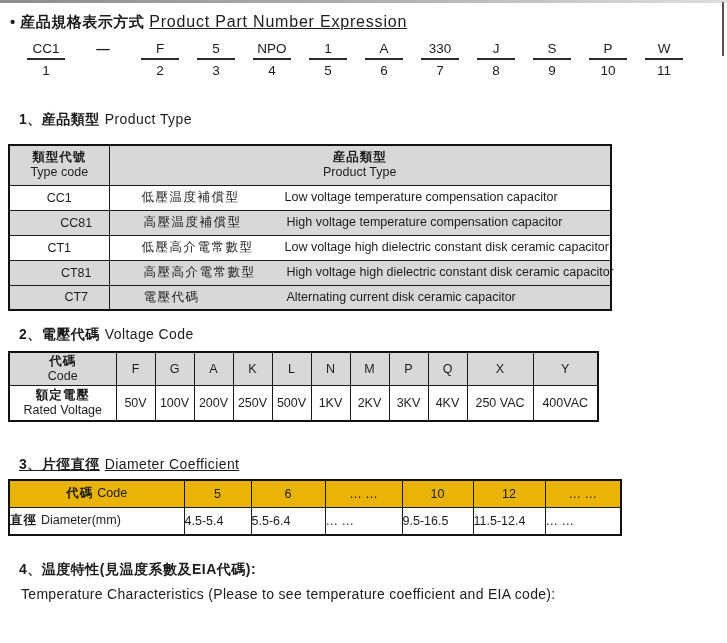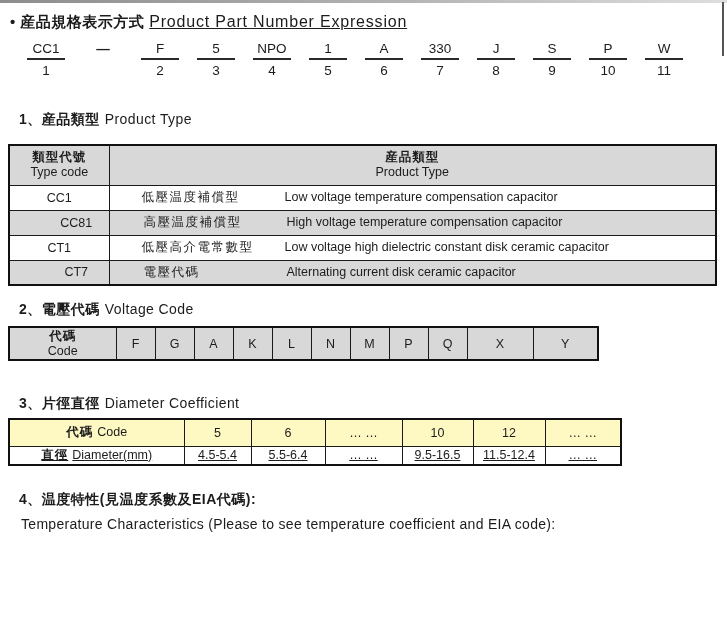--- a/index.html
+++ b/index.html
@@ -30,48 +30,48 @@
   .pn-num { font-size:13.5px; margin-top:3px; }
   .pn-dash { width:40px; margin-right:18px; text-align:center; font-size:13.5px;
              line-height:15px; font-weight:bold; }
 
   
   .sec-heading { margin-left:19px; font-size:14px; white-space:nowrap; }
   .sec-heading .zh { font-weight:bold; letter-spacing:0.5px; }
   .sec-heading .en { margin-left:5px; letter-spacing:0.4px; }
   .s1 { margin-top:33px; }
   .s2 { margin-top:15px; }
-  .s3 { margin-top:34px; }
+  .s3 { margin-top:34px;text-decoration:underline; }
   .s4 { margin-top:25px; }
   .s4-en { margin:7px 0 0 21px; font-size:14px; letter-spacing:0.3px; }
 
   
   table { border-collapse:collapse; table-layout:fixed; }
   th,td { border:1px solid #1a1a1a; font-weight:normal; vertical-align:middle; }
   .h-zh { font-weight:bold; font-size:12.5px; line-height:15px; letter-spacing:1px; }
   .h-en { font-size:12.5px; line-height:15px; }
 
   
-  .t1 { width:709px; margin:15px 0 0 8px; border:2px solid #111; }
+  .t1 { width:604px; margin:15px 0 0 8px; border:2px solid #111; }
   .t1 th { background:#d8d8d8; height:40px; text-align:center; }
   .t1 td { height:25px; font-size:12.5px; }
   .t1 .code { width:100px; text-align:center; }
   .t1 .desc { padding-left:32px; white-space:nowrap; }
   .t1 .desc .zh { font-weight:normal; display:inline-block; width:143px; letter-spacing:1.5px; }
   .t1 tr.gray td { background:#d8d8d8;padding-left:34px; }
 
   
   .t2 { width:587px; margin:7px 0 0 8px; border:2px solid #111; }
   .t2 th { background:#d8d8d8; height:33px; text-align:center; font-size:12.5px; }
   .t2 td { height:36px; text-align:center; font-size:12.5px; }
 
   
   .t3 { width:612px; margin:5px 0 0 8px; border:2px solid #111; }
-  .t3 th { background:#fef9c3; height:27px; text-align:center; font-size:12.5px; }
-  .t3 td { height:18px; text-align:center; font-size:12.5px;text-decoration:underline; }
+  .t3 th { background:#eab308; height:27px; text-align:center; font-size:12.5px; }
+  .t3 td { height:28px; text-align:left; font-size:12.5px; }
   .lbl .zh { font-weight:bold; letter-spacing:1px; }
   .lbl .en { margin-left:4px; }
 </style>
 </head>
 <body>
 
 <div class="scan-top"></div>
 <div class="scan-right"></div>
 
 <div class="title">
@@ -150,20 +150,24 @@
     <td class="code">CC1</td>
     <td class="desc"><span class="zh">低壓温度補償型</span><span class="en">Low voltage temperature compensation capacitor</span></td>
   </tr>
   <tr class="gray">
     <td class="code">CC81</td>
     <td class="desc"><span class="zh">高壓温度補償型</span><span class="en">High voltage temperature compensation capacitor</span></td>
   </tr>
   <tr>
     <td class="code">CT1</td>
     <td class="desc"><span class="zh">低壓高介電常數型</span><span class="en">Low voltage high dielectric constant disk ceramic capacitor</span></td>
+  </tr>
+  <tr class="gray">
+    <td class="code">CT81</td>
+    <td class="desc"><span class="zh">高壓高介電常數型</span><span class="en">High voltage high dielectric constant disk ceramic capacitor</span></td>
   </tr>
   <tr class="gray">
     <td class="code">CT7</td>
     <td class="desc"><span class="zh">電壓代碼</span><span class="en">Alternating current disk ceramic capacitor</span></td>
   </tr>
 </tbody>
   </table>
 
 <div class="sec-heading s2">
   <span class="zh">2、電壓代碼</span><span class="en">Voltage Code</span>
@@ -195,20 +199,37 @@
     <th>A</th>
     <th>K</th>
     <th>L</th>
     <th>N</th>
     <th>M</th>
     <th>P</th>
     <th>Q</th>
     <th>X</th>
     <th>Y</th>
   </tr>
+  <tr>
+    <td class="lbl">
+      <div class="h-zh">額定電壓</div>
+      <div class="h-en">Rated Voltage</div>
+    </td>
+    <td>50V</td>
+    <td>100V</td>
+    <td>200V</td>
+    <td>250V</td>
+    <td>500V</td>
+    <td>1KV</td>
+    <td>2KV</td>
+    <td>3KV</td>
+    <td>4KV</td>
+    <td>250 VAC</td>
+    <td>400VAC</td>
+  </tr>
 </tbody>
   </table>
 
 <div class="sec-heading s3">
   <span class="zh">3、片徑直徑</span><span class="en">Diameter Coefficient</span>
 </div>
 
 <table class="t3">
   <colgroup>
     <col style="width:175px">

